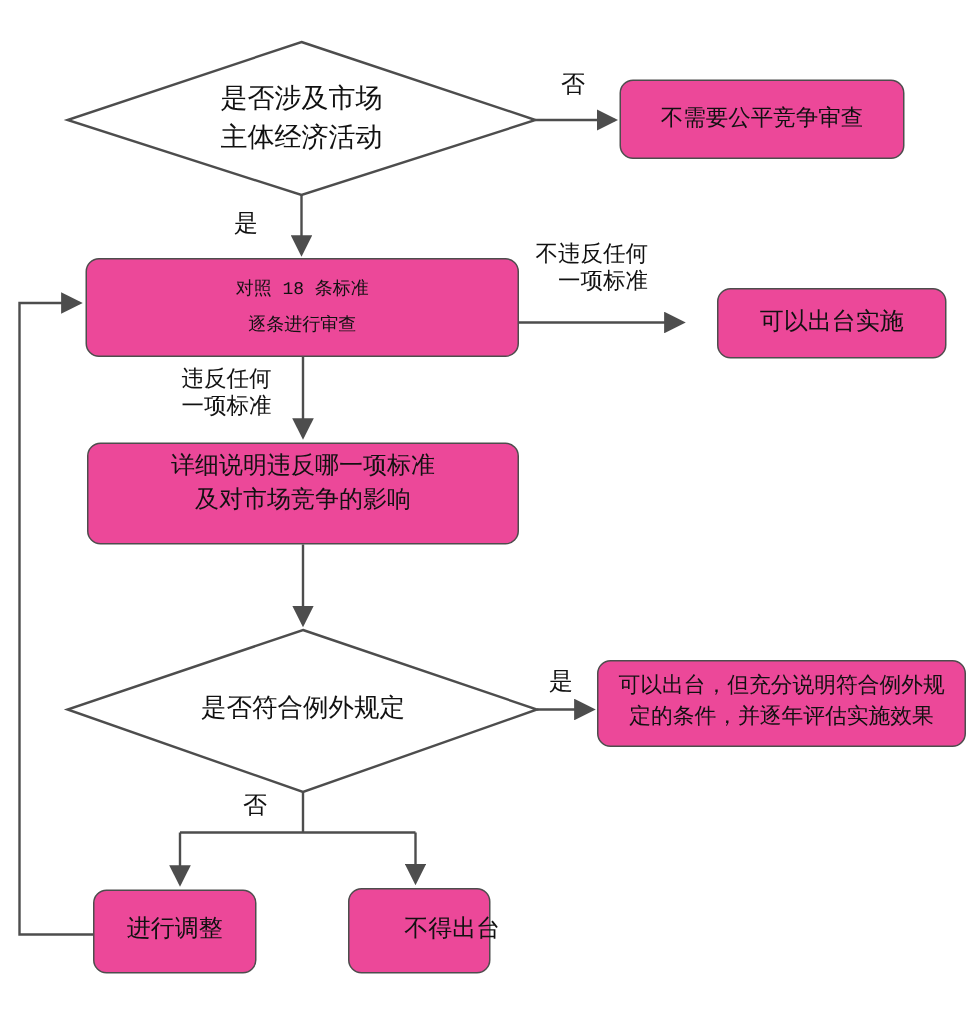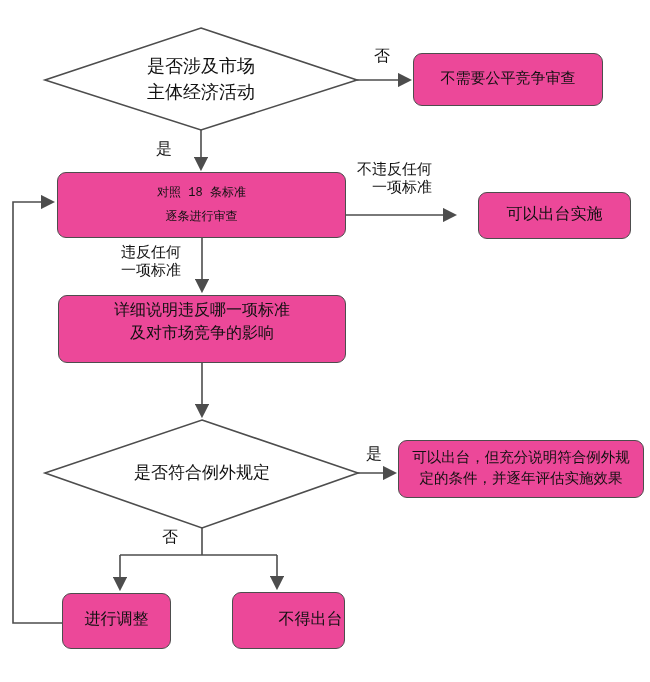--- a/index.html
+++ b/index.html
@@ -32,21 +32,21 @@
   }
   .node div { white-space: nowrap; }
 
   
   #node-no-review          { left: 413px; top: 53px;  width: 190px; height: 53px; font-size: 15px; }
   #node-review-standards   { left: 57px;  top: 172px; width: 289px; height: 66px; font-size: 12px; line-height: 24px; }
   #node-can-implement      { left: 458px; top: 192px; width: 153px; height: 47px; font-size: 16px; margin-left: 20px; }
   #node-explain-violation  { left: 58px;  top: 295px; width: 288px; height: 68px; font-size: 16px; line-height: 23px; padding-bottom: 12px; }
   #node-conditional-impl   { left: 398px; top: 440px; width: 246px; height: 58px; font-size: 14.5px; line-height: 21px; }
   #node-adjust             { left: 62px;  top: 593px; width: 109px; height: 56px; font-size: 16px; }
-  #node-must-not-issue     { left: 232px; top: 592px; width: 113px; height: 57px; font-size: 16px; padding-left: 44px; }
+  #node-must-not-issue     { left: 232px; top: 592px; width: 95px; height: 57px; font-size: 16px; padding-left: 44px; }
 
   
   .diamond-text {
     position: absolute;
     text-align: center;
     background: transparent;
   }
   #text-decision-market    { left: 101px; top: 54px;  width: 200px; font-size: 18px; line-height: 26px; }
   #text-decision-exception { left: 102px; top: 463px; width: 200px; font-size: 17px; line-height: 22px; }
 

